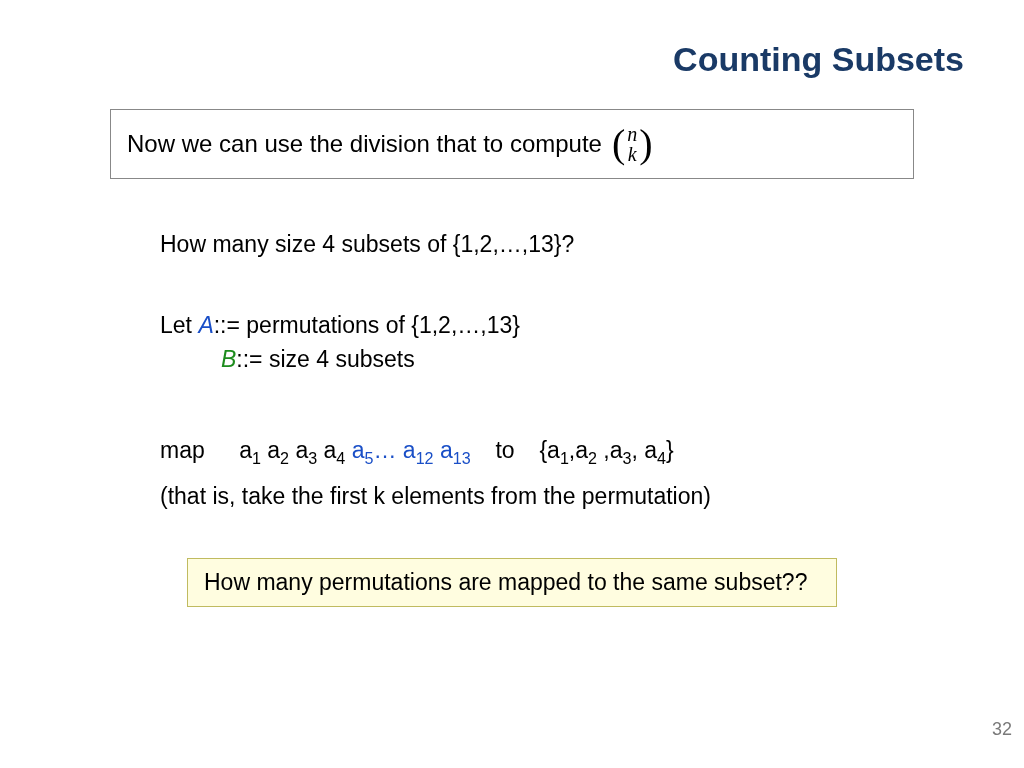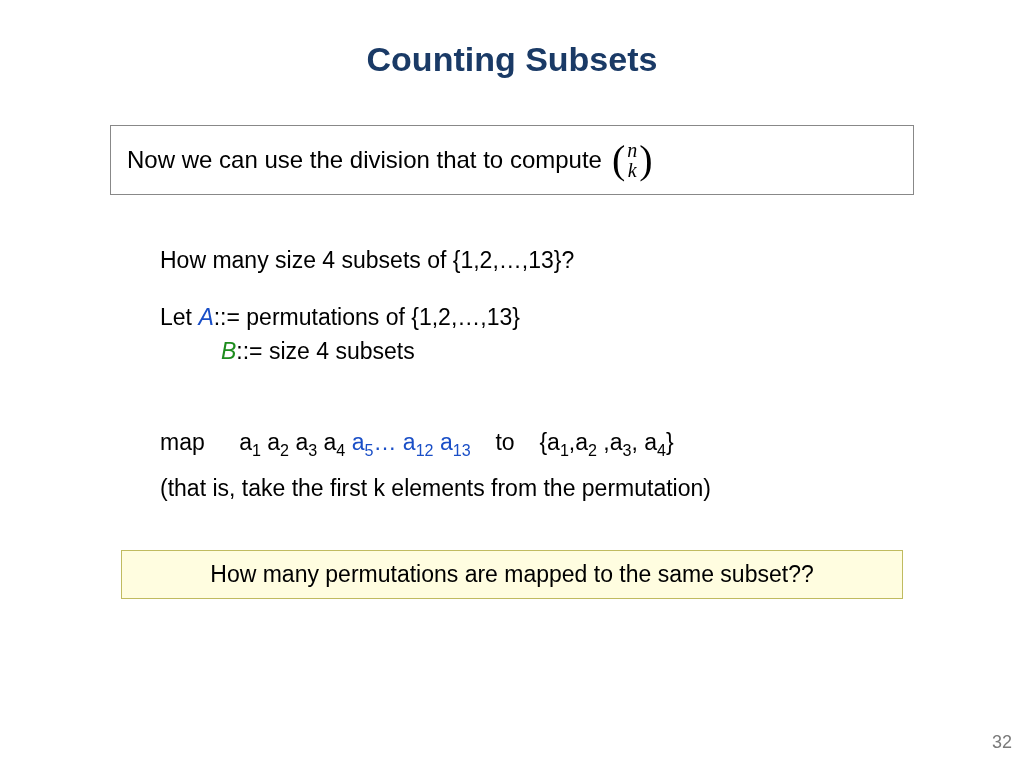--- a/index.html
+++ b/index.html
@@ -11,25 +11,25 @@
     position: relative;
     overflow: hidden;
   }
   .slide {
     width: 100%;
     height: 100%;
     padding: 40px 60px 30px 60px;
     position: relative;
   }
   .title {
-    text-align: center;
+    text-align: right;
     font-size: 34px;
     font-weight: bold;
     color: #1a3a66;
-    margin-bottom: 46px;
+    margin-bottom: 30px;
   }
   .intro-box {
     border: 1px solid #888;
     padding: 14px 16px;
     font-size: 24px;
     color: #000;
     margin: 0 50px 48px 50px;
     display: flex;
     align-items: center;
     flex-wrap: wrap;
@@ -44,44 +44,43 @@
   }
   .binom .paren { font-size: 40px; line-height: 0.8; font-style: normal; }
   .binom .stack { display: inline-flex; flex-direction: column; align-items: center; line-height: 1; font-size: 20px; margin: 0 2px;}
   .content {
     margin-left: 100px;
     margin-right: 60px;
     font-size: 23px;
     color: #000;
     line-height: 1.5;
   }
-  .line-q { margin-bottom: 22px; }
+  .line-q { margin-bottom: 46px; }
   .line-a { margin-bottom: 0; }
   .line-b { margin-left: 61px; margin-bottom: 56px; }
   .line-map { margin-bottom: 12px; }
   .line-explain { margin-bottom: 40px; }
   .blue-it { color: #1a4fc7; font-style: italic; }
   .green-it { color: #1d8c1d; font-style: italic; }
   .grn { color: #000000; }
   .blu { color: #1a4fc7; margin-top: 32px; }
   sub { font-size: 0.7em; vertical-align: sub; line-height: 0; }
   .question-box {
     background: #fffde0;
     border: 1px solid #c0bb60;
     padding: 10px 16px;
     font-size: 23px;
     color: #000;
-    text-align: center;
-    width: 782px;
+    width: 650px;
     margin: 44px auto 0 auto;
   }
   .page-num {
     position: absolute;
     right: 12px;
-    bottom: 15px;
+    bottom: 28px;
     font-size: 18px;
     color: #7a7a7a;
     font-family: Arial, sans-serif;
   }
   .gap { display:inline-block; width: 28px;}
   .gap-sm { display:inline-block; width: 12px;}
 </style>
 </head>
 <body>
 

